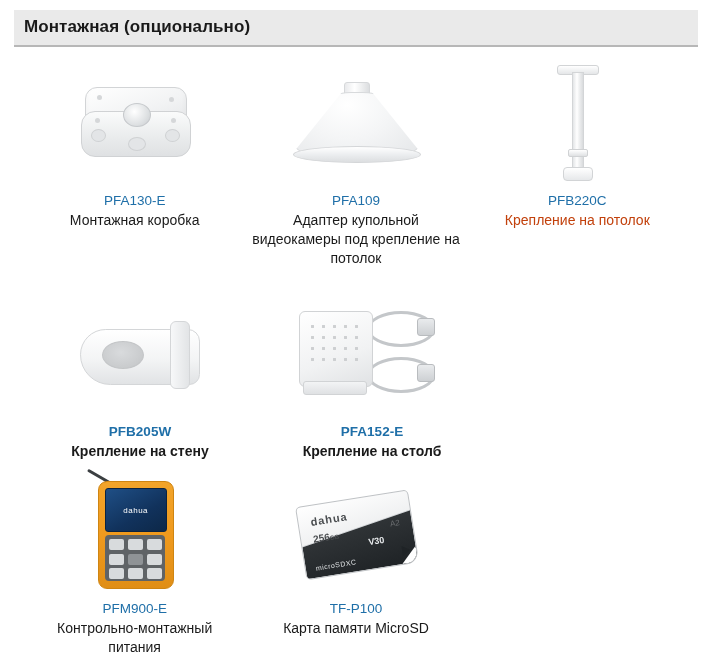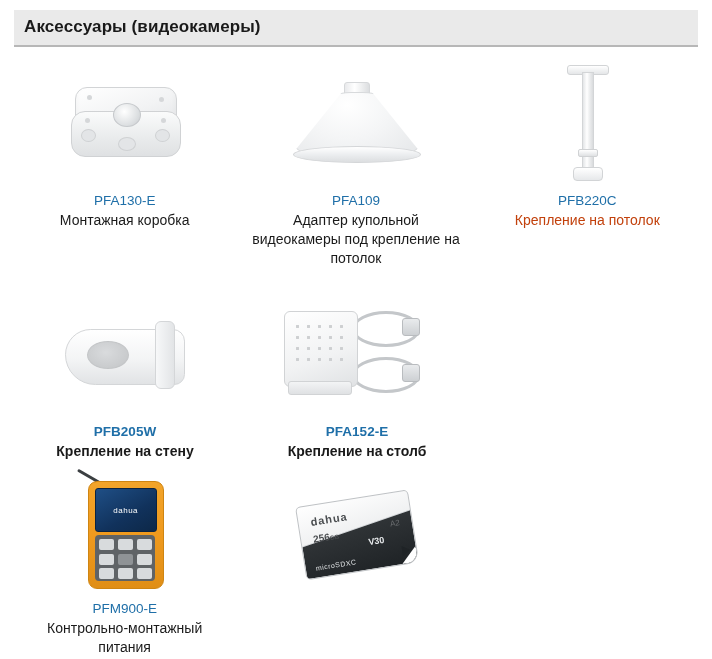--- a/index.html
+++ b/index.html
@@ -35,21 +35,21 @@
     font-size: 17px;
     font-weight: bold;
     color: #1a1a1a;
     letter-spacing: 0.1px;
     line-height: 22px;
   }
 
   
   .grid {
     margin-top: 16px;
-    padding: 0 9px;
+    padding: 0 24px;
     box-sizing: border-box;
   }
   .row {
     display: flex;
     flex-direction: row;
     justify-content: flex-start;
     align-items: flex-start;
   }
   .cell {
     width: 232px;
@@ -491,21 +491,21 @@
     border-top: 5px solid transparent;
     border-bottom: 5px solid transparent;
   }
 </style>
 </head>
 <body>
 
 <div class="page">
 
   <div class="section-header">
-    <div class="section-header-title">Аксессуары (видеокамеры)</div>
+    <div class="section-header-title">Монтажная (опционально)</div>
   </div>
 
   <div class="grid">
 
     <div class="row row1">
 
       <div class="cell">
         <div class="thumb">
           <div class="jbox">
             <div class="top"></div>
@@ -629,20 +629,24 @@
               <div class="cap">
                 <span>256</span><small>GB</small>
               </div>
               <div class="a2">A2</div>
               <div class="v30">V30</div>
               <div class="badges">microSDXC</div>
               <div class="arrow"></div>
             </div>
           </div>
         </div>
+        <div class="caption">
+          <span class="model">TF-P100</span>
+          <span class="desc">Карта памяти MicroSD</span>
+        </div>
       </div>
 
       <div class="cell"></div>
 
     </div>
 
   </div>
 </div>
 
 </body></html>

